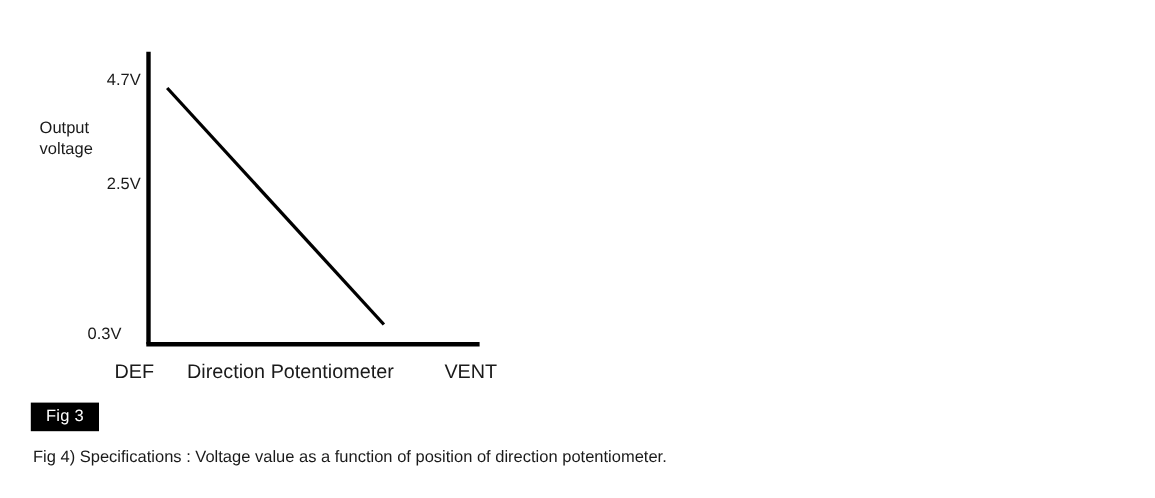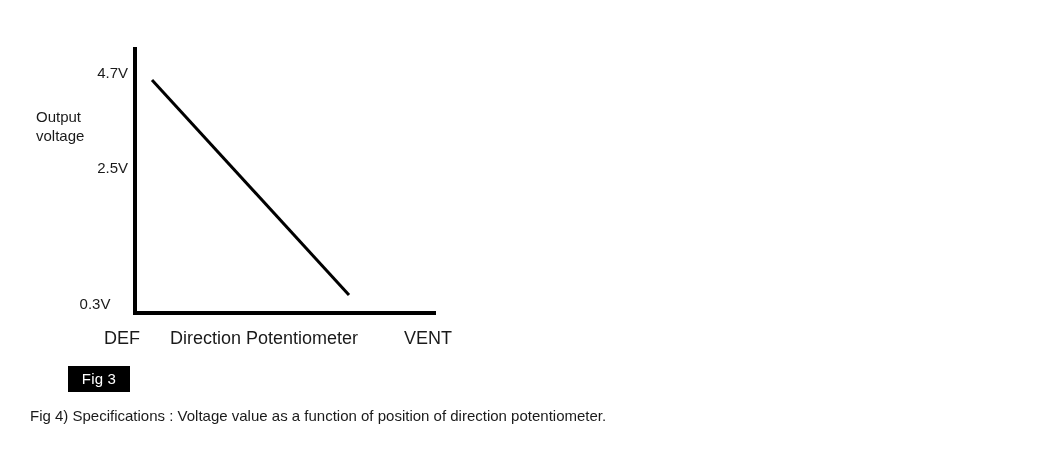--- a/index.html
+++ b/index.html
@@ -78,21 +78,20 @@
     left: 28px;
     top: 366px;
     width: 62px;
     height: 26px;
     background: #000000;
     color: #ffffff;
     font-size: 15px;
     line-height: 26px;
     text-align: center;
     letter-spacing: 0.2px;
-    margin-left: 40px;
   }
 
   
   #caption {
     position: absolute;
     left: 30px;
     top: 406px;
     font-size: 15px;
     line-height: 20px;
     white-space: nowrap;

